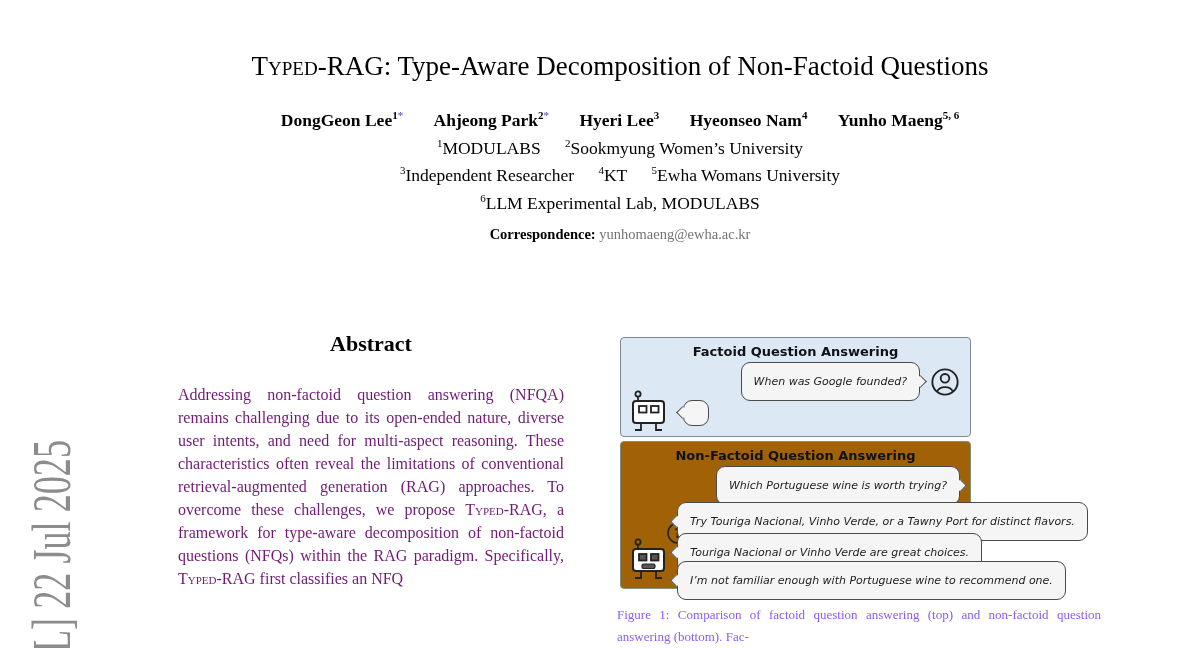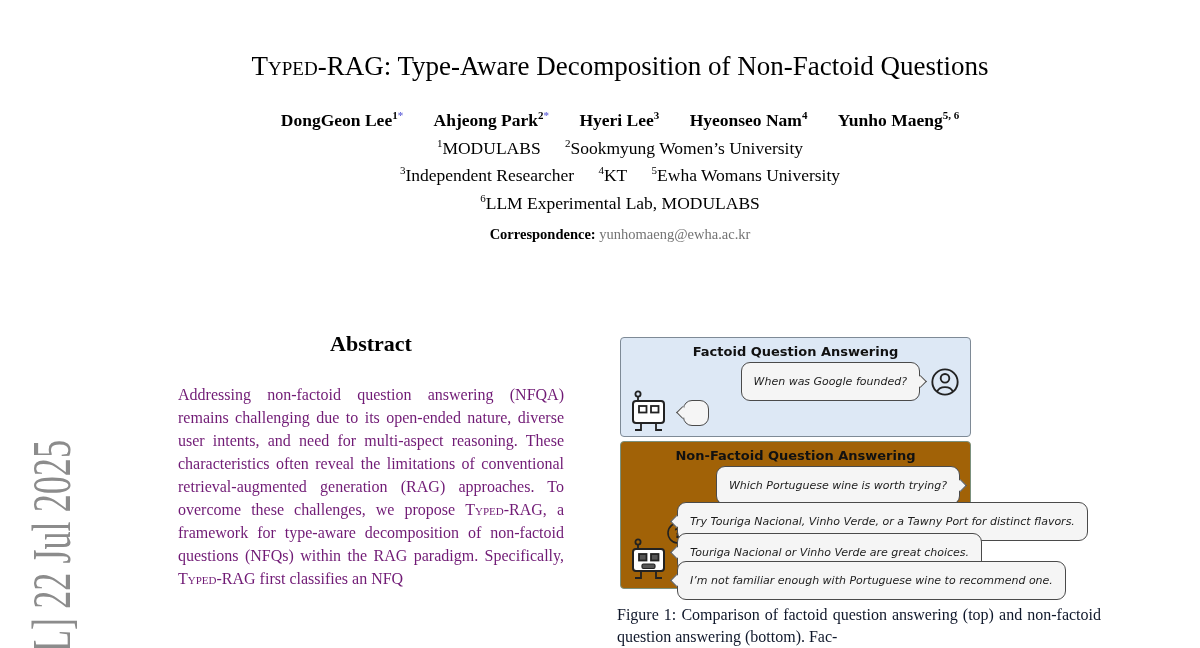--- a/index.html
+++ b/index.html
@@ -43,21 +43,21 @@
     border:1.5px solid #4a4a4a; border-radius:9px; padding:12px 12px;
     font-family:"DejaVu Sans", sans-serif; font-size:11px; font-style:italic;
     color:#1c1c1c; white-space:nowrap; }
   .tail { position:absolute; width:9px; height:9px; background:#f5f5f5; top:50%; margin-top:-5px; }
   .tail-l { left:-6px; border-left:1.5px solid #4a4a4a; border-bottom:1.5px solid #4a4a4a; transform:rotate(45deg); }
   .tail-r { right:-6px; border-right:1.5px solid #4a4a4a; border-top:1.5px solid #4a4a4a; transform:rotate(45deg); }
   .user-row { position:absolute; right:10px; display:flex; align-items:center; gap:10px; }
   .p1-user { top:24px; } .p2-user { top:24px;flex-direction:column; }
   .bot-row { position:absolute; display:flex; align-items:center; }
   .caption { position:absolute; left:617px; top:604px; width:484px;
-    font-size:16px; line-height:22px; text-align:justify; color:#0f172a; }
+    font-size:13px; line-height:22px; text-align:justify; color:#8b5cf6; }
   .qmark { position:absolute; }
 </style>
 </head>
 <body>
 <div id="page">
 
   <div class="watermark" style="color: rgb(140, 140, 140);">L] 22 Jul 2025</div>
 
   <div class="header">
     <div class="title"><span class="sc">Typed</span><span>-RAG: Type-Aware Decomposition of Non-Factoid Questions</span><br>

